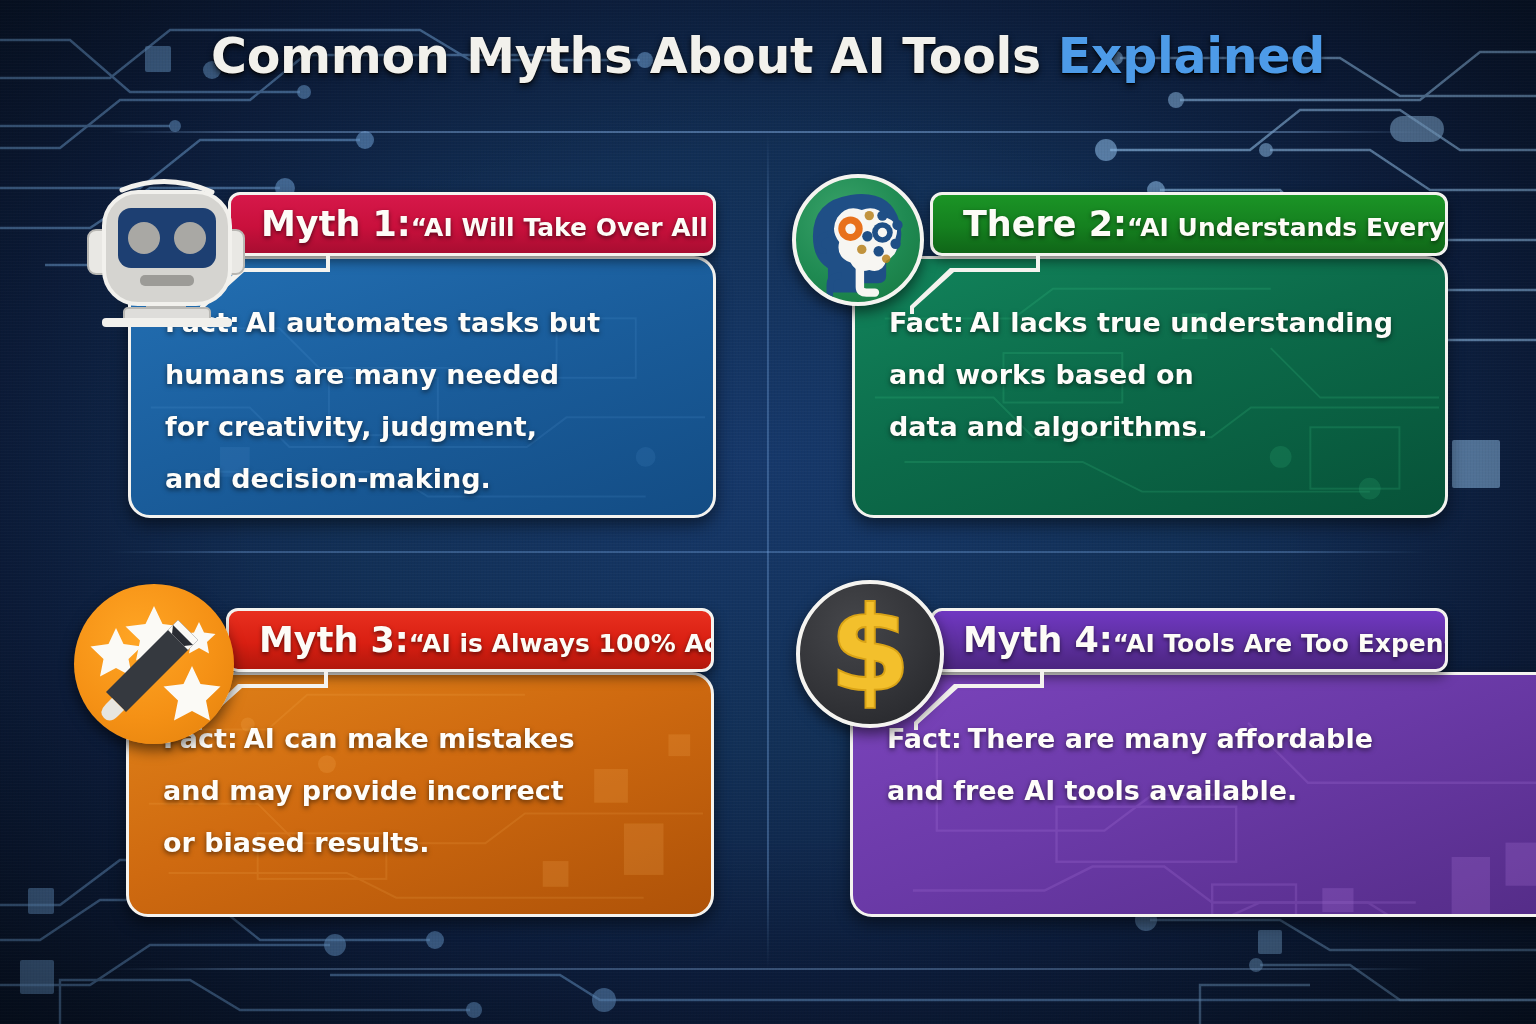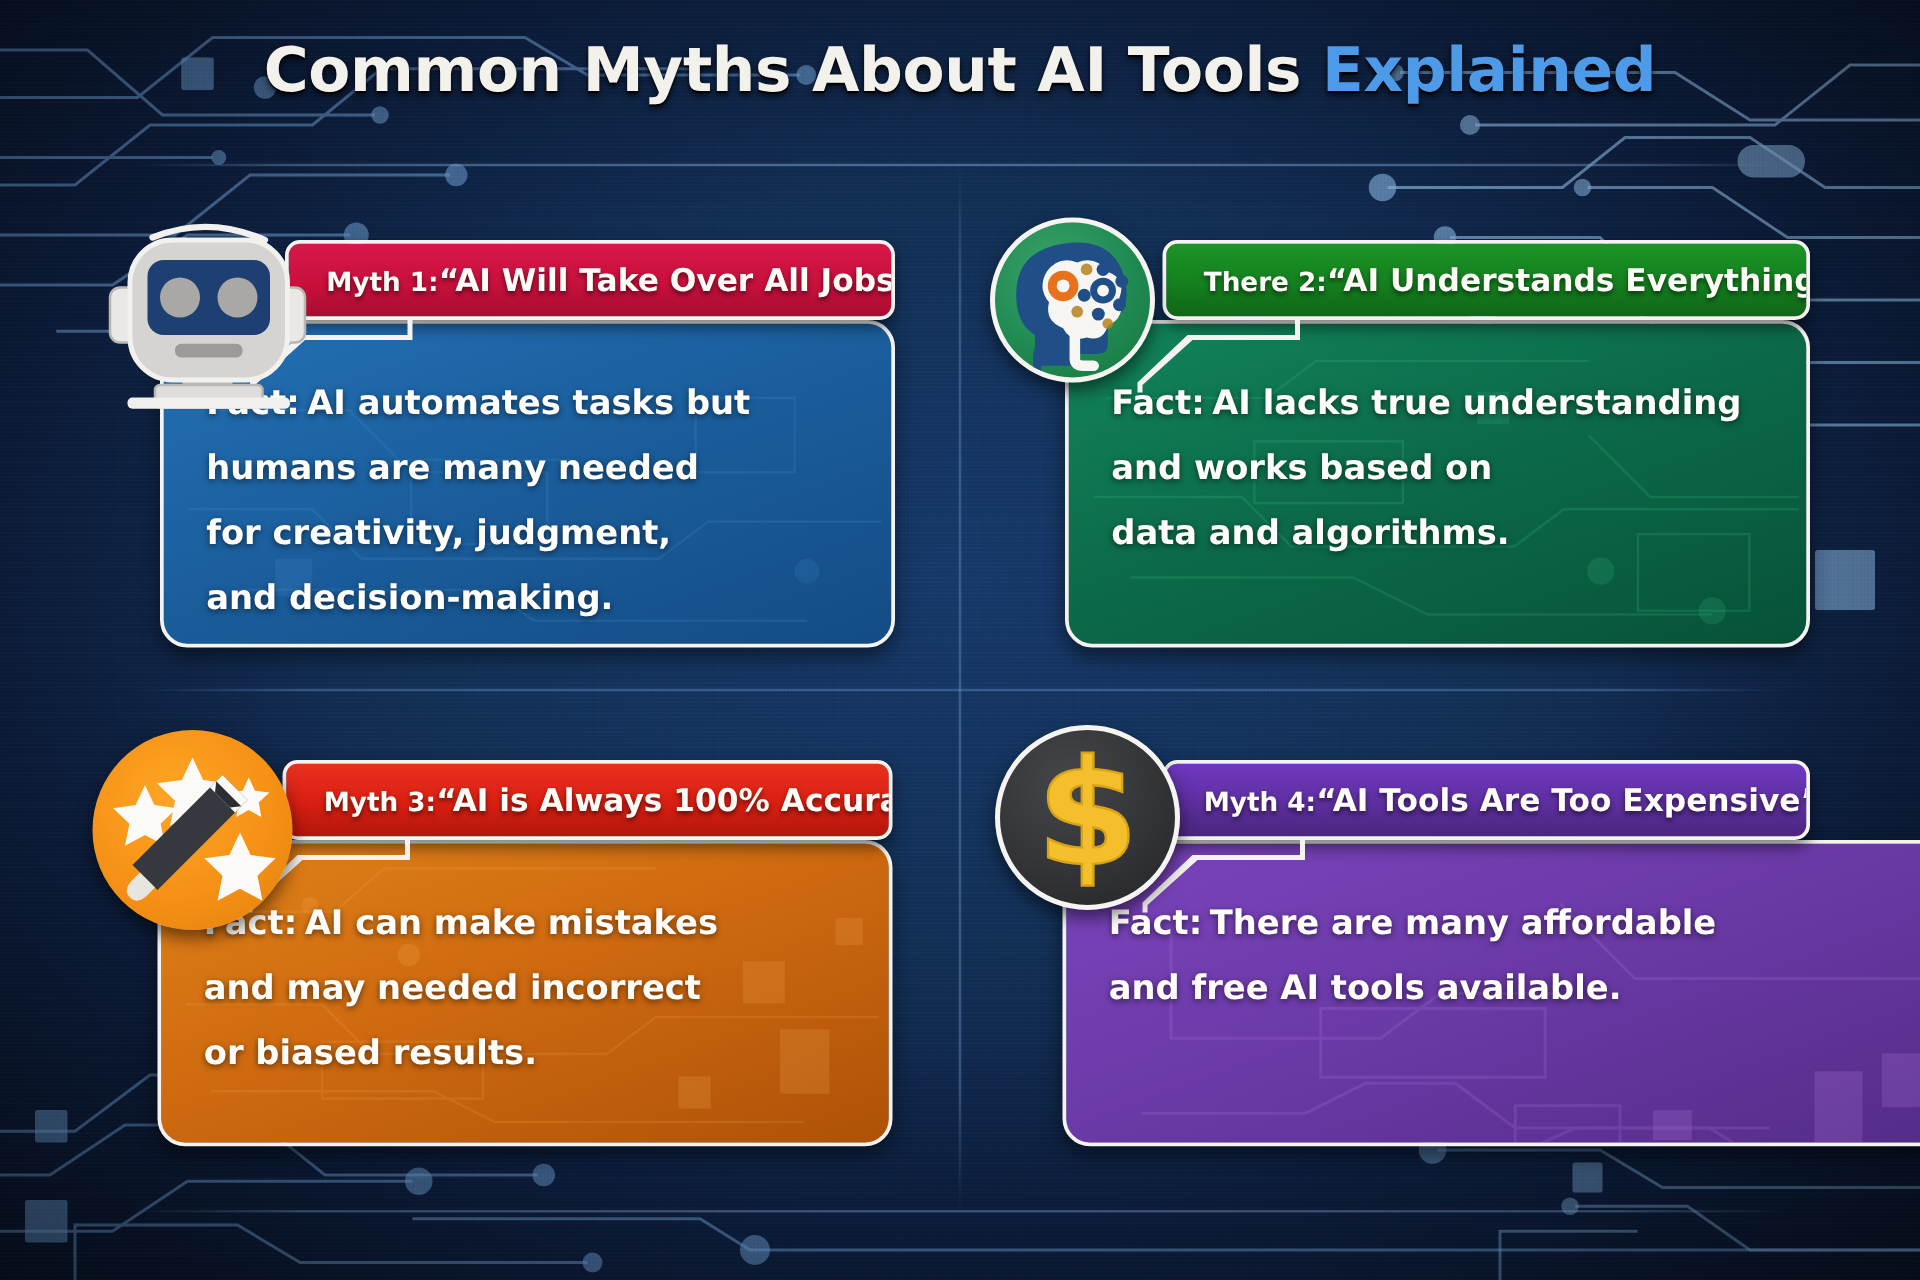--- a/index.html
+++ b/index.html
@@ -106,21 +106,21 @@
     overflow: hidden;
   }
   .card-header-text {
     white-space: nowrap;
     font-family: "DejaVu Sans", "Liberation Sans", sans-serif;
     font-weight: bold;
     color: #fdfcf7;
     text-shadow: 0 2px 4px rgba(0,0,0,0.55);
     padding-left: 30px;
   }
-  .ch-num { font-size: 21px; }
+  .ch-num { font-size: 35px; }
   .ch-quote { font-size: 25px; }
 
   .card-body {
     position: absolute;
     border-radius: 22px;
     border: 3px solid #f4f3ef;
     z-index: 1;
     box-shadow: 0 7px 16px rgba(0,0,0,0.48);
     overflow: hidden;
   }
@@ -391,21 +391,21 @@
           <rect x="470" y="95" width="34" height="34"></rect>
           <rect x="500" y="150" width="40" height="52"></rect>
           <rect x="418" y="188" width="26" height="26"></rect>
           <rect x="545" y="60" width="22" height="22"></rect>
           <circle cx="200" cy="90" r="9"></circle>
           <circle cx="120" cy="50" r="7"></circle>
         </g>
       </svg>
       <div class="card-body-inner">
         <div class="fact-line"><b class="fact-lead">Fact:</b><span>AI can make mistakes</span></div>
-        <div class="fact-line">and may needed incorrect</div>
+        <div class="fact-line">and may provide incorrect</div>
         <div class="fact-line">or biased results.</div>
       </div>
     </div>
     <svg class="tail" style="left:196px; top:668px; width:140px; height:64px;" viewBox="0 0 140 64">
       <path d="M132 2 L132 20 L46 20 L6 56 L6 62 L2 62 L2 54 L42 16 L128 16 L128 2 Z" fill="#f4f3ef"></path>
     </svg>
     <div class="card-header" style="left:226px; top:608px; width:488px; background:linear-gradient(180deg,#e8301f 0%,#d91f12 55%,#b2170c 100%);">
       <div class="card-header-text">
         <span class="ch-num">Myth 3:</span><span class="ch-quote">“AI is Always 100% Accurate”</span>
       </div>

